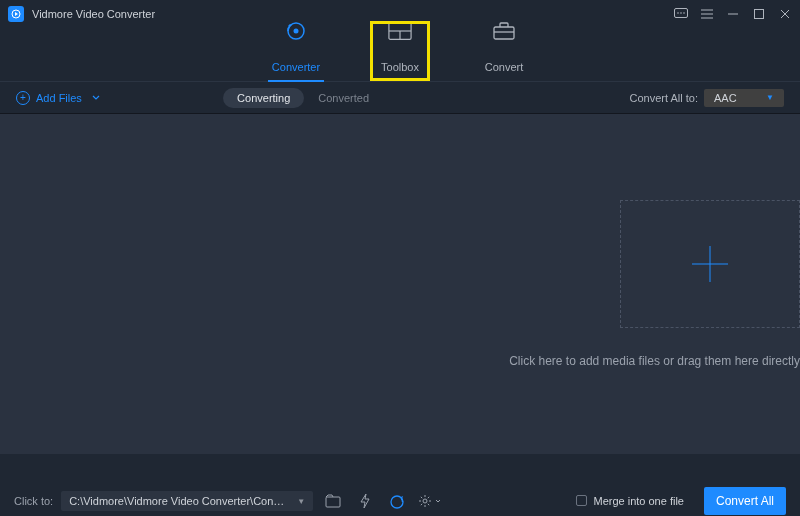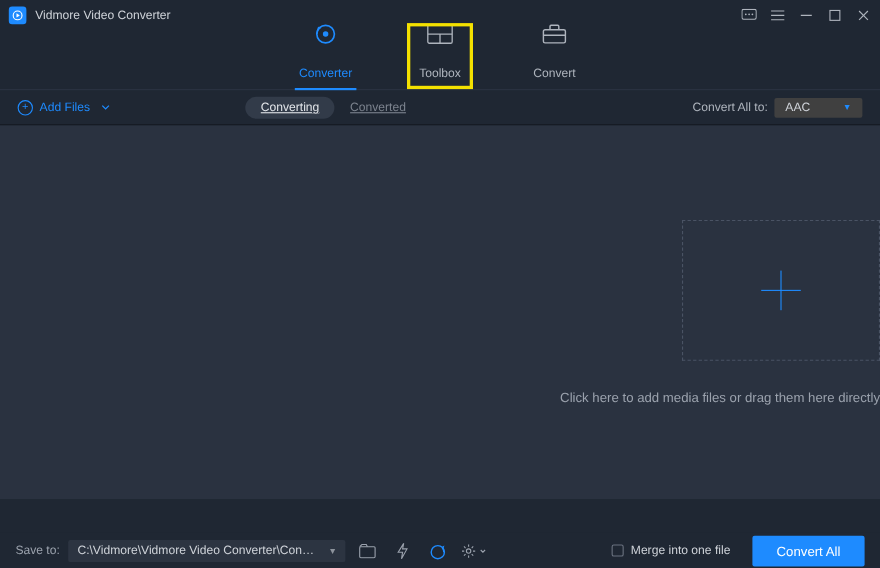--- a/index.html
+++ b/index.html
@@ -16,21 +16,21 @@
   .tab .ticon { width: 24px; height: 20px; display: flex; align-items: center; justify-content: center; }
   .tab.active { color: #1e8bff; }
   .tab.active::after { content: ""; position: absolute; bottom: -1px; left: 2px; right: 2px; height: 2px; background: #1e8bff; }
   .tab.highlight { outline: 3px solid #f4e100; outline-offset: -3px; }
 
   .subbar { height: 32px; display: flex; align-items: center; padding: 0 16px; font-size: 11px; border-bottom: 1px solid #13171f; }
   .addfiles { display: flex; align-items: center; gap: 6px; color: #1e8bff; cursor: pointer; }
   .addfiles .plus { width: 14px; height: 14px; border: 1.5px solid #1e8bff; border-radius: 50%; display: flex; align-items: center; justify-content: center; font-size: 10px; line-height: 1; }
   .addfiles .chev { margin-left: 4px; }
   .segmented { margin-left: auto; margin-right: auto; display: flex; align-items: center; gap: 0; }
-  .segmented .seg { padding: 4px 14px; border-radius: 11px; color: #7c838e; cursor: pointer; text-decoration: underline; }
+  .segmented .seg { padding: 4px 14px; border-radius: 11px; color: #7c838e; cursor: pointer; }
   .segmented .seg.active { background: #323b49; color: #e3e6ea; }
   .convertall-to { margin-left: auto; display: flex; align-items: center; gap: 6px; }
   .format-dd { background: #404040; padding: 3px 10px; min-width: 80px; display: flex; align-items: center; justify-content: space-between; color: #cfd3d9; cursor: pointer; border-radius: 2px; }
   .format-dd .tri { color: #1e8bff; font-size: 8px; }
 
   .main { height: 340px; background: #2a3240; display: flex; flex-direction: column; align-items: flex-end; justify-content: center; }
   .dropzone { width: 180px; height: 128px; border: 1px dashed #4a5364; display: flex; align-items: center; justify-content: center; cursor: pointer; }
   .dropzone .bigplus { width: 36px; height: 36px; position: relative; }
   .dropzone .bigplus::before, .dropzone .bigplus::after { content: ""; position: absolute; background: #1e8bff; }
   .dropzone .bigplus::before { left: 50%; top: 0; width: 1px; height: 100%; transform: translateX(-0.5px); }
@@ -41,21 +41,21 @@
 
   .footer { height: 34px; display: flex; align-items: center; padding: 0 14px; gap: 8px; font-size: 11px; }
   .footer .saveto-label { color: #9ba2ad; }
   .path-dd { background: #2c3441; padding: 4px 8px; display: flex; align-items: center; gap: 8px; border-radius: 2px; cursor: pointer; }
   .path-dd .pathtext { width: 220px; overflow: hidden; white-space: nowrap; text-overflow: ellipsis; color: #cfd3d9; }
   .path-dd .tri { color: #8d939c; font-size: 8px; }
   .footer .iconbtn { width: 24px; height: 22px; display: flex; align-items: center; justify-content: center; color: #9ba2ad; cursor: pointer; border-radius: 2px; }
   .footer .iconbtn.blue { color: #1e8bff; }
   .merge { margin-left: auto; display: flex; align-items: flex-start; gap: 6px; color: #cfd3d9; cursor: pointer; }
   .merge .cb { width: 11px; height: 11px; border: 1px solid #6b7380; border-radius: 2px; }
-  .convertall-btn { margin-left: 12px; background: #1e8bff; color: #fff; padding: 7px 22px; font-size: 12px; border-radius: 2px; cursor: pointer; }
+  .convertall-btn { margin-left: 12px; background: #1e8bff; color: #fff; padding: 7px 12px; font-size: 12px; border-radius: 2px; cursor: pointer; }
 
   svg { display: block; }
 </style>
 </head>
 <body>
 
 <div class="titlebar">
   <span class="logo">
     <svg viewBox="0 0 10 10">
         <circle cx="5" cy="5" r="4" fill="none" stroke="#fff" stroke-width="1"></circle>
@@ -158,21 +158,21 @@
 <div class="main">
   <div class="dropzone">
     <div class="bigplus"></div>
   </div>
   <div class="hint">Click here to add media files or drag them here directly</div>
 </div>
 
 <div class="spacer"></div>
 
 <div class="footer">
-  <span class="saveto-label">Save to:</span>
+  <span class="saveto-label">Click to:</span>
   <div class="path-dd">
     <span class="pathtext">C:\Vidmore\Vidmore Video Converter\Converted</span>
     <span class="tri">▼</span>
   </div>
   <span class="iconbtn">
     <svg width="16" height="14" viewBox="0 0 16 14">
         <rect x="1" y="3" width="14" height="10" rx="1" fill="none" stroke="currentColor"></rect>
         <path d="M1 3 l2 -2 h4 l1 2" fill="none" stroke="currentColor"></path>
       </svg>
   </span>

